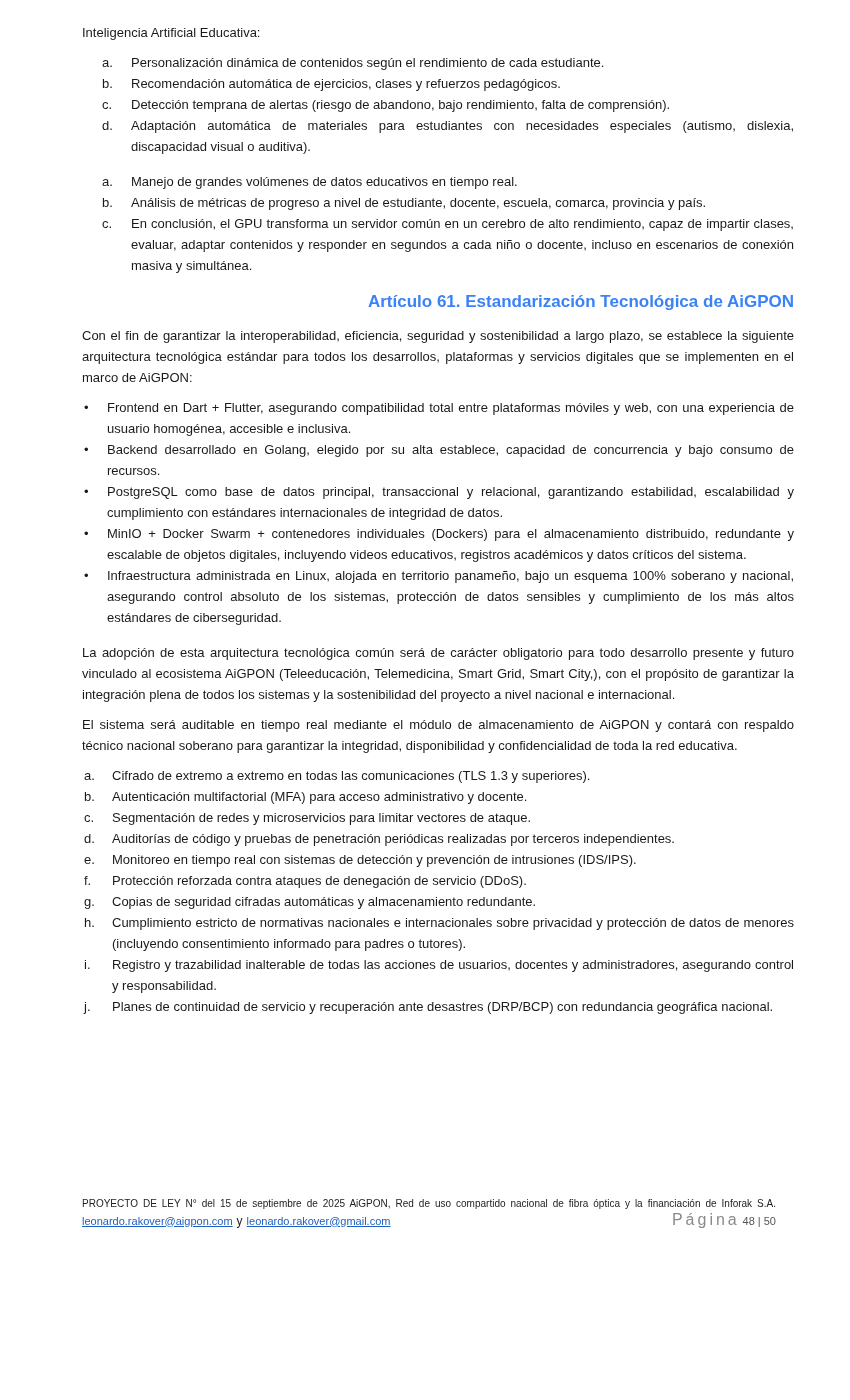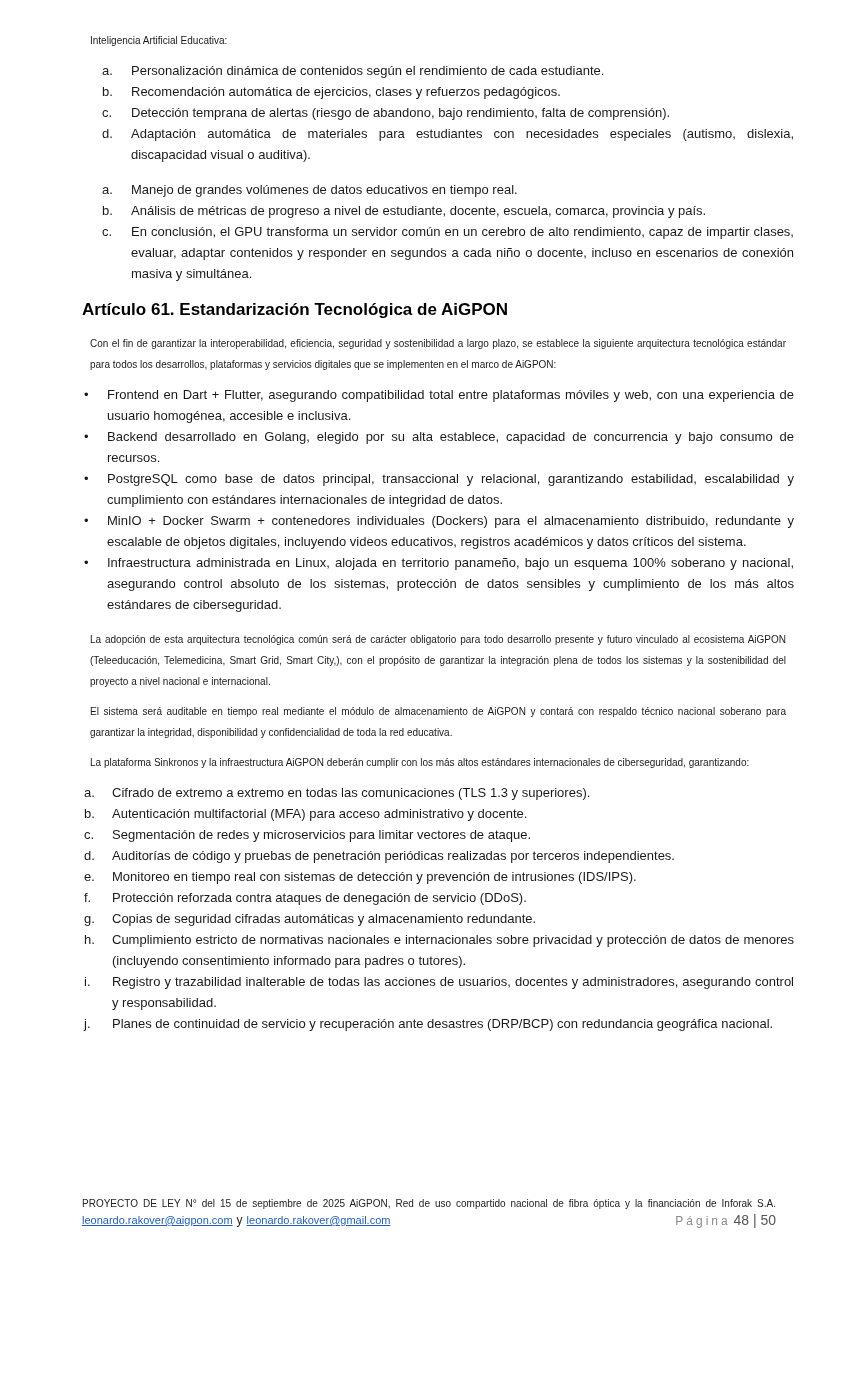--- a/index.html
+++ b/index.html
@@ -1,43 +1,43 @@
 <!DOCTYPE html>
 <html><head>
 <meta charset="utf-8">
 <style>
   html, body { margin: 0; padding: 0; background: #ffffff; }
   body {
     width: 850px; height: 1400px; position: relative; overflow: hidden;
     font-family: "Liberation Sans", sans-serif; color: #1a1a1a;
   }
   .page { position: absolute; left: 82px; top: 22px; width: 712px; }
-  p { margin: 8px; font-size: 10px; line-height: 21px; text-align: justify; }
+  p { margin: 0; font-size: 13px; line-height: 21px; text-align: justify; }
   .lead { margin-bottom: 9px; }
   .para { margin-bottom: 9px; }
   ol, ul { margin: 0 0 14px 0; padding: 0; list-style: none; }
   .li { display: flex; font-size: 13px; line-height: 21px; text-align: justify; }
   .marker { flex: 0 0 30px; padding-left: 0; box-sizing: border-box; text-align: left; }
   .ol-indent .marker { flex: 0 0 49px; padding-left: 20px; }
   .ul-indent .marker { flex: 0 0 25px; padding-left: 2px; }
   .li-text { flex: 1; }
   .alpha2 .marker { flex: 0 0 30px; padding-left: 2px; }
   h2 {
-    margin: 11px 0 11px 0; font-size: 17px; font-weight: bold; line-height: 24px; color: #000000;
+    margin: 11px 0 11px 0; font-size: 17px; font-weight: bold; line-height: 24px; color: #3b82f6; text-align: right;
   }
   .footer {
     position: absolute; left: 82px; top: 1196px; width: 694px;
     font-size: 10px; line-height: 16px; color: #222;
   }
   .footer .line { text-align: justify; text-align-last: justify; }
-  .footer .row3 { display: flex; justify-content: space-between; align-items: flex-start; }
+  .footer .row3 { display: flex; justify-content: space-between; align-items: center; }
   .footer a { color: #1f5fbf; text-decoration: underline; font-size: 11px; }
   .footer .y { font-size: 12px; margin: 0 4px; }
-  .pagelabel { color: #8a8a8a; letter-spacing: 3px; font-size: 12px; }
-  .pagenum { color: #555; font-size: 14px; }
+  .pagelabel { color: #8a8a8a; letter-spacing: 3px; font-size: 16px; }
+  .pagenum { color: #555; font-size: 11px; }
 </style>
 </head>
 <body>
 
 <div class="page">
 
   <p class="lead">Inteligencia Artificial Educativa:</p>
   <ol class="ol-indent">
     <li class="li">
         <span class="marker">a.</span>
@@ -92,21 +92,20 @@
         <span class="li-text">MinIO + Docker Swarm + contenedores individuales (Dockers) para el almacenamiento distribuido, redundante y escalable de objetos digitales, incluyendo videos educativos, registros académicos y datos críticos del sistema.</span>
       </li>
     <li class="li">
         <span class="marker">•</span>
         <span class="li-text">Infraestructura administrada en Linux, alojada en territorio panameño, bajo un esquema 100% soberano y nacional, asegurando control absoluto de los sistemas, protección de datos sensibles y cumplimiento de los más altos estándares de ciberseguridad.</span>
       </li>
   </ul>
   <p class="para">La adopción de esta arquitectura tecnológica común será de carácter obligatorio para todo desarrollo presente y futuro vinculado al ecosistema AiGPON (Teleeducación, Telemedicina, Smart Grid, Smart City,), con el propósito de garantizar la integración plena de todos los sistemas y la sostenibilidad del proyecto a nivel nacional e internacional.</p>
 
   <p class="para">El sistema será auditable en tiempo real mediante el módulo de almacenamiento de AiGPON y contará con respaldo técnico nacional soberano para garantizar la integridad, disponibilidad y confidencialidad de toda la red educativa.</p>
-  <p class="para">La plataforma Sinkronos y la infraestructura AiGPON deberán cumplir con los más altos estándares internacionales de ciberseguridad, garantizando:</p>
   <ol class="alpha2">
     <li class="li">
         <span class="marker">a.</span>
         <span class="li-text">Cifrado de extremo a extremo en todas las comunicaciones (TLS 1.3 y superiores).</span>
       </li>
     <li class="li">
         <span class="marker">b.</span>
         <span class="li-text">Autenticación multifactorial (MFA) para acceso administrativo y docente.</span>
       </li>
     <li class="li">

